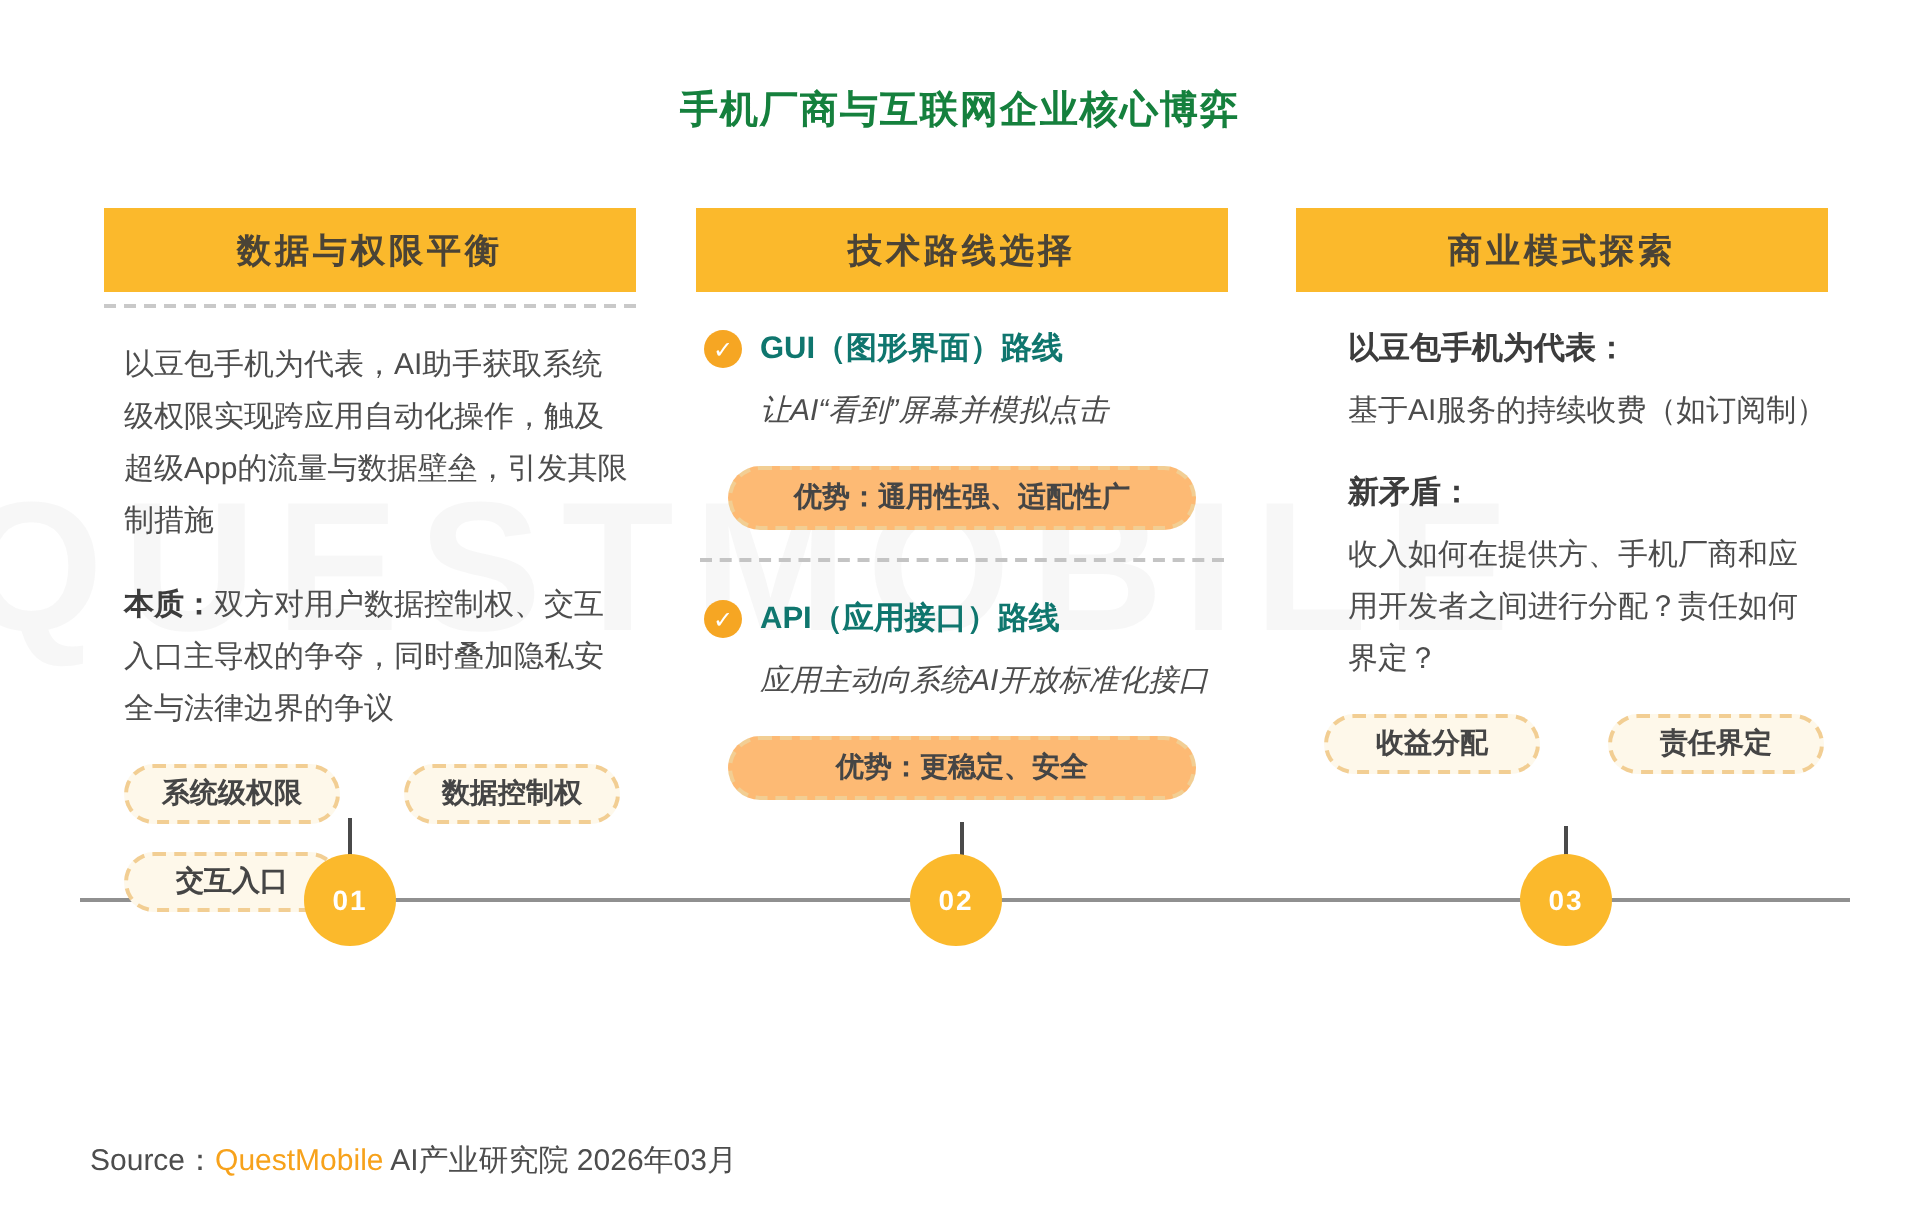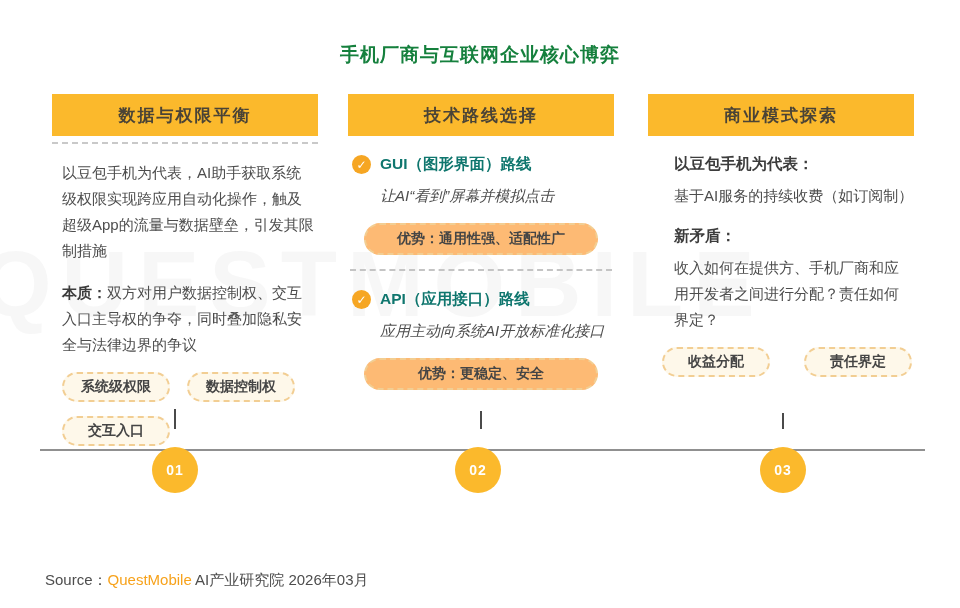--- a/index.html
+++ b/index.html
@@ -29,21 +29,21 @@
     width: 100%;
     text-align: center;
     font-size: 19px;
     font-weight: bold;
     color: #15803d;
     letter-spacing: 1px;
     z-index: 2;
   }
   .col {
     position: absolute;
-    top: 94px;
+    top: 104px;
     width: 266px;
     z-index: 2;
   }
   .col1 { left: 52px; }
   .col2 { left: 348px; }
   .col3 { left: 648px; }
   .col-header {
     height: 42px;
     background: #fbb92c;
     display: flex;
@@ -59,21 +59,21 @@
     margin-top: 6px;
   }
   .para {
     margin: 16px 0 0 10px;
     width: 252px;
     font-size: 15px;
     line-height: 26px;
     color: #4d4d4d;
   }
   .para b { color: #3c3c3c; }
-  .tags-row { margin: 14px 0 0 10px; display: flex; gap: 17px; }
+  .tags-row { margin: 14px 0 0 10px; display: flex; gap: 32px; }
   .tag {
     display: inline-flex;
     align-items: center;
     justify-content: center;
     min-width: 108px;
     padding: 4px 14px;
     border: 2px dashed #f2ce93;
     border-radius: 16px;
     background: #fef8ea;
     font-size: 14px;
@@ -152,21 +152,21 @@
     z-index: 1;
   }
   .connector {
     position: absolute;
     width: 2px;
     background: #4a4a4a;
     z-index: 1;
   }
   .step-circle {
     position: absolute;
-    top: 447px;
+    top: 427px;
     width: 46px; height: 46px;
     border-radius: 50%;
     background: #fbb92c;
     color: #ffffff;
     font-size: 14px;
     font-weight: bold;
     display: flex;
     align-items: center;
     justify-content: center;
     letter-spacing: 1px;

